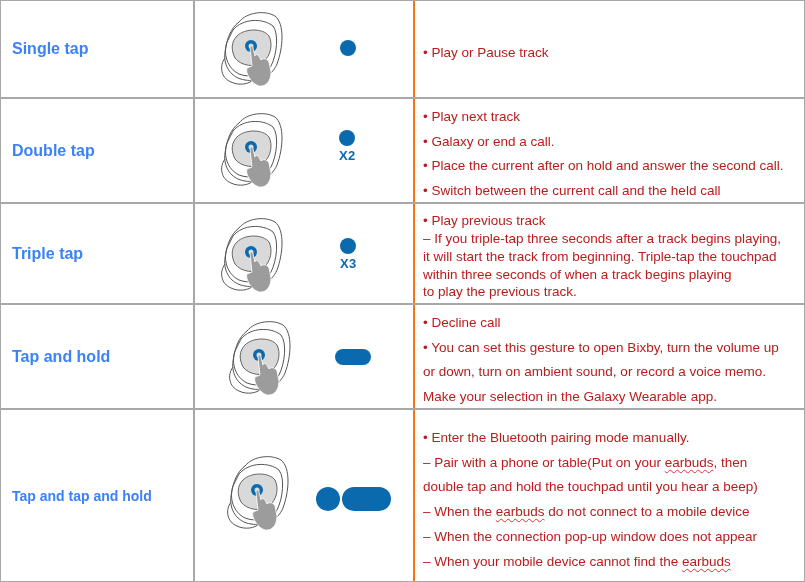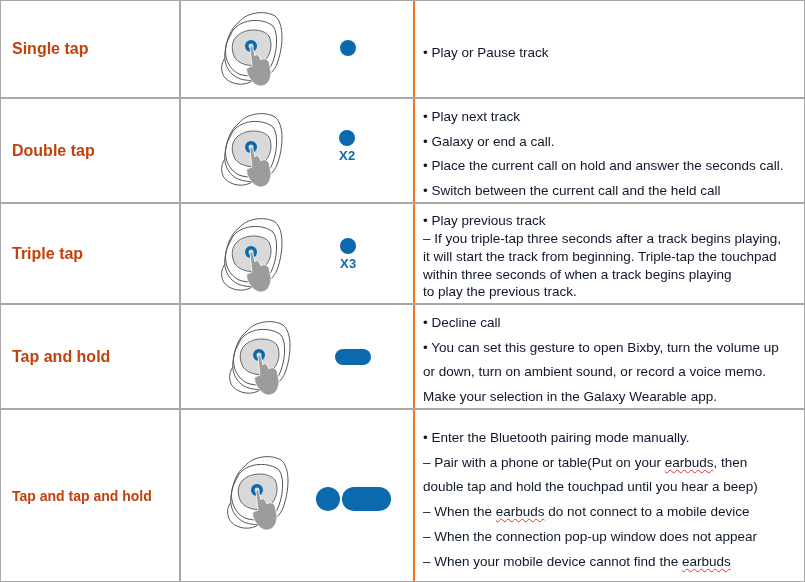--- a/index.html
+++ b/index.html
@@ -33,42 +33,42 @@
     }
     .row:last-child { border-bottom: none; }
     .cell {
       position: absolute;
       top: 0;
       bottom: 0;
       box-sizing: border-box;
     }
     .cell-label {
       left: 0;
-      width: 180px;
+      width: 194px;
       border-right: 2px solid #a8a8a8;
       display: flex;
       align-items: center;
       padding-left: 11px;
       font-weight: bold;
       font-size: 16px;
-      color: #c2410c;
+      color: #3b82f6;
     }
     .cell-label.small { font-size: 14px; }
     .cell-icon {
       left: 194px;
       width: 220px;
       border-right: 2px solid #f97316;
     }
     .cell-desc {
       left: 414px;
       right: 0;
       padding-left: 8px;
       padding-right: 4px;
       font-size: 13.5px;
-      color: #0f172a;
+      color: #b91c1c;
     }
     .earbud {
       position: absolute;
       width: 72px;
       height: 82px;
     }
     .indicator {
       position: absolute;
       display: flex;
       flex-direction: column;
@@ -154,21 +154,21 @@
         <path d="M33 40 L35 58 L30 60 C28 64,34 76,42 78 C50 79,54 72,54 64 L52 54 C50 50,46 50,44 52 L42 48 C40 46,38 46,38 48 L36 40 C36 37,33 37,33 40 Z" fill="#9c9c9c" stroke="#fff" stroke-width="0.8"></path>
       </svg>
       <div class="indicator" style="left:144px; top:31px;">
         <div class="dot"></div>
         <div class="xcount">X2</div>
       </div>
     </div>
     <div class="cell cell-desc">
       <div class="line" style="top:10px;">• Play next track</div>
       <div class="line" style="top:35px;">• Galaxy or end a call.</div>
-      <div class="line" style="top:59px;">• Place the current call on hold and answer the seconds call.</div>
+      <div class="line" style="top:59px;">• Place the current after on hold and answer the second call.</div>
       <div class="line" style="top:84px;">• Switch between the current call and the held call</div>
     </div>
   </div>
 
   <div class="row" style="top:203px; height:101px;">
     <div class="cell cell-label">Triple tap</div>
     <div class="cell cell-icon">
       <svg class="earbud" style="left:22px; top:10px;" viewBox="0 0 72 82">
         <path d="M22 14 C30 4,48 2,58 8 C68 16,66 40,60 56 C54 70,40 74,28 72 C14 70,6 58,8 44 C10 30,14 20,22 14 Z" fill="#fff" stroke="#555" stroke-width="1"></path>
         <path d="M16 22 C26 10,46 10,56 18 C62 26,60 46,54 58 C48 68,32 70,22 66 C10 60,6 46,10 34 Z" fill="none" stroke="#555" stroke-width="1"></path>

